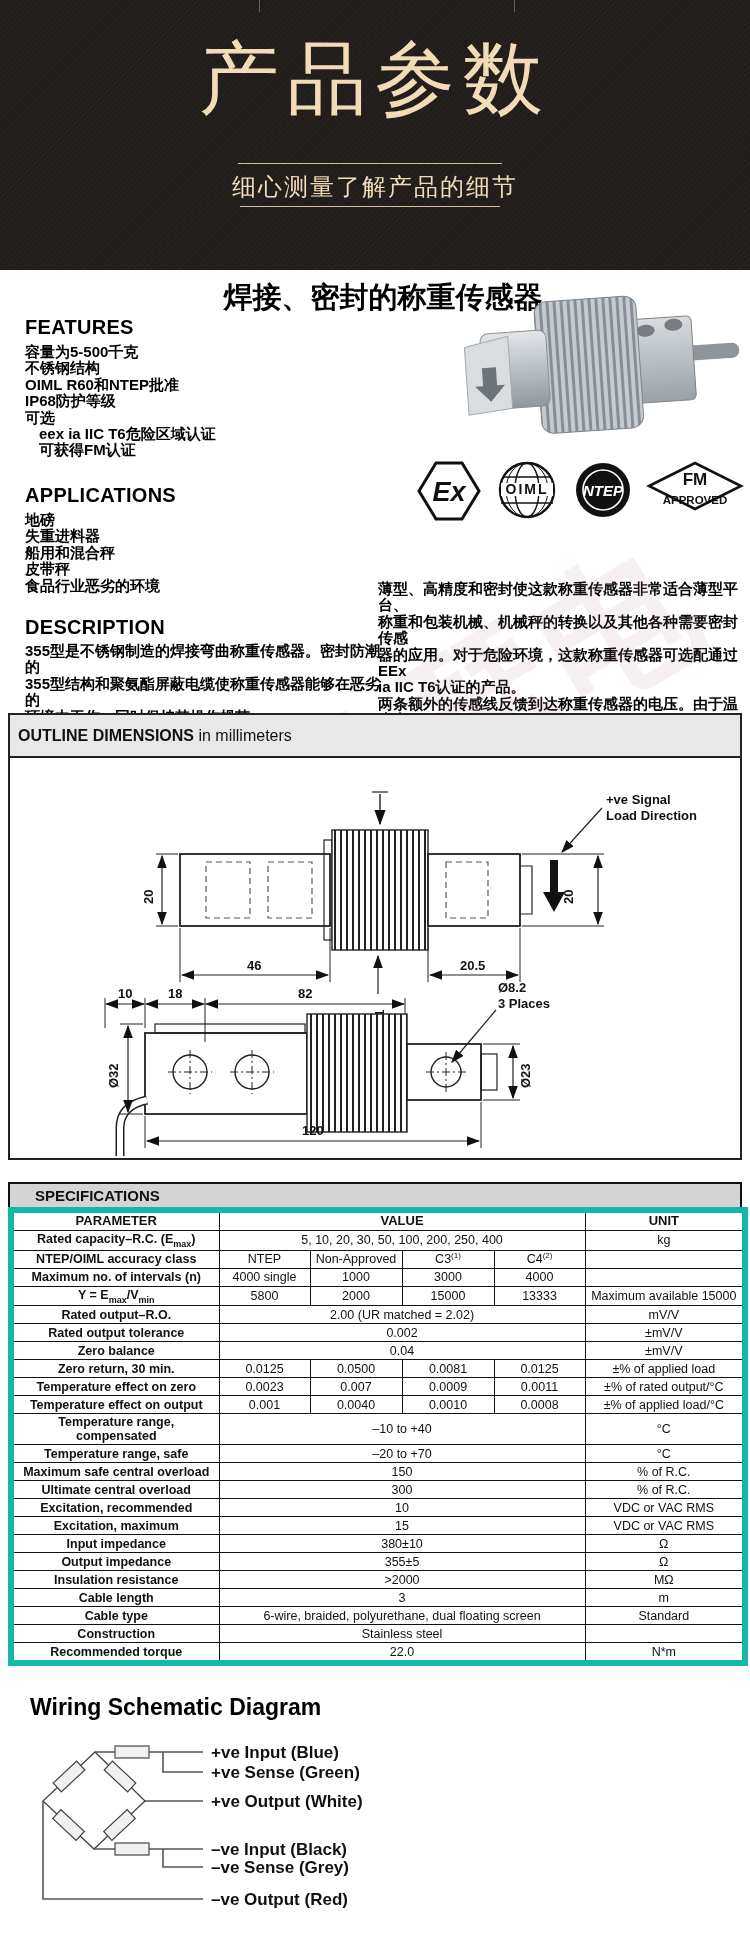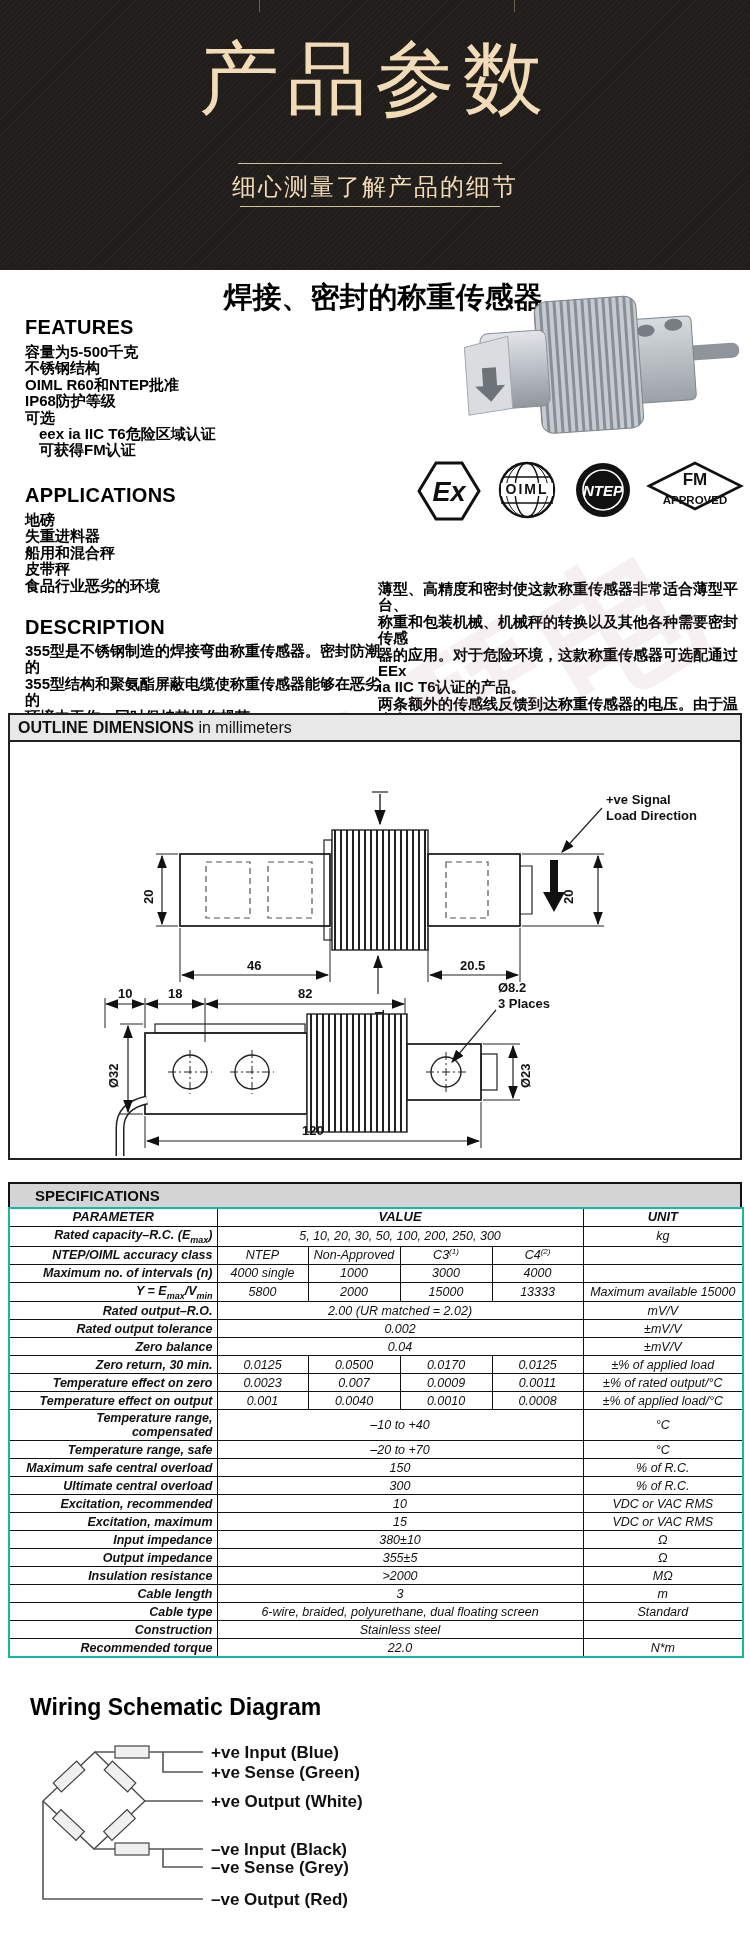--- a/index.html
+++ b/index.html
@@ -42,34 +42,34 @@
   
   .watermark{position:absolute;left:-40px;top:540px;width:860px;text-align:center;
     font-size:150px;font-weight:700;color:rgba(186,142,154,.13);
     transform:rotate(-31deg);transform-origin:50% 50%;pointer-events:none;
     letter-spacing:6px;line-height:1;top:700px;}
 
   
   .outline-box{position:absolute;left:8px;top:713px;width:734px;height:447px;
     border:2px solid #222;background:#fff;box-sizing:border-box;}
   .outline-head{height:25px;line-height:25px;background:#e8e8e8;border-bottom:2px solid #222;
-    padding:0 8px;font-size:16px;}
+    padding:8px 8px;font-size:16px;}
   .outline-head .b{font-weight:800;}
   .outline-head .n{font-weight:400;}
   .outline-svg{position:absolute;left:0;top:27px;width:730px;height:416px;}
 
   
   .spec-wrap{position:absolute;left:8px;top:1182px;width:734px;}
   .spec-bar{border:2px solid #111;border-bottom:none;background:#d4d4d4;
     font-weight:800;font-size:15px;padding:3px 25px;box-sizing:border-box;}
-  table.spec{width:734px;border-collapse:collapse;table-layout:fixed;border:2px solid #14b8a6;font-style:italic;}
+  table.spec{width:734px;border-collapse:collapse;table-layout:fixed;border:6px solid #14b8a6;}
   .spec th,.spec td{border:1px solid #111;font-size:12.5px;height:15px;
     padding:1px 4px;line-height:1.12;overflow:hidden;}
   .spec th{font-size:13px;font-weight:800;text-align:center;}
-  .spec td.param{font-weight:700;text-align:right;}
+  .spec td.param{font-weight:700;text-align:center;}
   .spec td.val,.spec td.unit{text-align:center;font-weight:400;}
   .spec sub{font-size:9px;} .spec sup{font-size:8px;}
 
   
   .wiring-h{position:absolute;left:30px;top:1694px;margin:0;font-size:23px;font-weight:800;color:#000000;}
   .wiring-svg{position:absolute;left:15px;top:1737px;width:460px;height:195px;}
 
   svg text{font-family:"Liberation Sans","DejaVu Sans",sans-serif;}
   .dimtxt{font-size:13px;font-weight:700;fill:#111;}
   .wiretxt{font-size:17px;font-weight:700;fill:#111;}
@@ -308,21 +308,21 @@
       <thead>
         <tr>
           <th>PARAMETER</th>
           <th colspan="4">VALUE</th>
           <th>UNIT</th>
         </tr>
       </thead>
       <tbody>
           <tr>
             <td class="param">Rated capacity–R.C. (E<sub>max</sub>)</td>
-            <td class="val" colspan="4">5, 10, 20, 30, 50, 100, 200, 250, 300</td>
+            <td class="val" colspan="4">5, 10, 20, 30, 50, 100, 200, 250, 400</td>
             <td class="unit">kg</td>
           </tr>
           <tr>
             <td class="param">NTEP/OIML accuracy class</td>
             <td class="val">NTEP</td>
             <td class="val">Non-Approved</td>
             <td class="val">C3<sup>(1)</sup></td>
             <td class="val">C4<sup>(2)</sup></td>
             <td class="unit"></td>
           </tr>
@@ -354,21 +354,21 @@
           </tr>
           <tr>
             <td class="param">Zero balance</td>
             <td class="val" colspan="4">0.04</td>
             <td class="unit">±mV/V</td>
           </tr>
           <tr>
             <td class="param">Zero return, 30 min.</td>
             <td class="val">0.0125</td>
             <td class="val">0.0500</td>
-            <td class="val">0.0170</td>
+            <td class="val">0.0081</td>
             <td class="val">0.0125</td>
             <td class="unit">±% of applied load</td>
           </tr>
           <tr>
             <td class="param">Temperature effect on zero</td>
             <td class="val">0.0023</td>
             <td class="val">0.007</td>
             <td class="val">0.0009</td>
             <td class="val">0.0011</td>
             <td class="unit">±% of rated output/°C</td>

